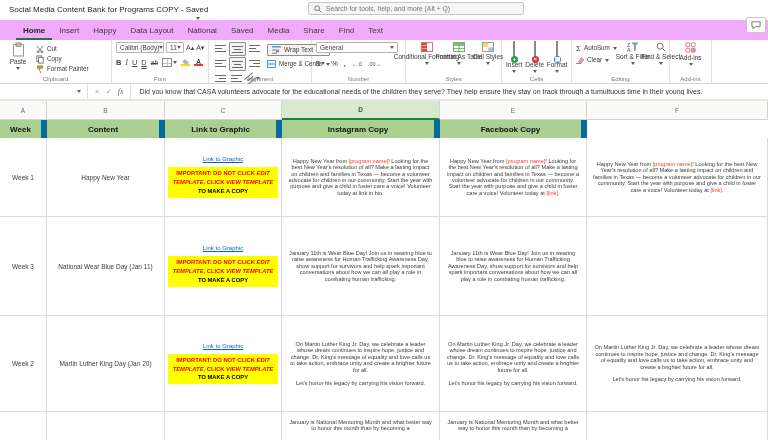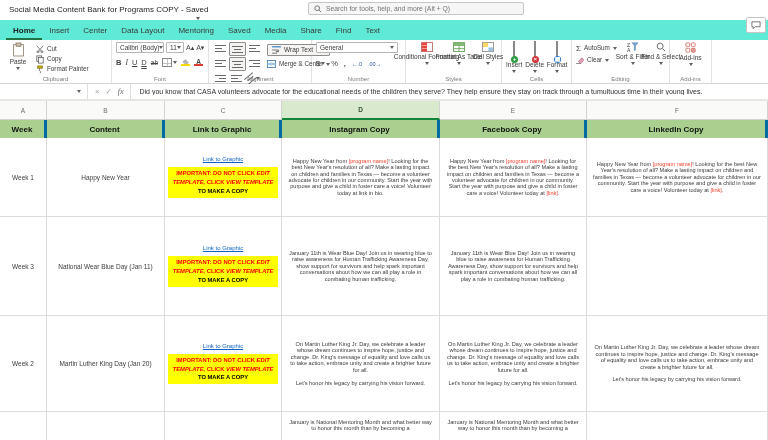--- a/index.html
+++ b/index.html
@@ -11,21 +11,21 @@
   .titlebar{position:absolute;left:0;top:0;width:768px;height:20px;background:#fff;}
   .doc-title{position:absolute;left:9px;top:5px;font-size:8px;color:#252423;white-space:nowrap;}
   .title-chv{position:absolute;left:196px;top:9px;}
   .chv{display:inline-block;width:0;height:0;border-left:2.5px solid transparent;
        border-right:2.5px solid transparent;border-top:3px solid #5f5f5f;vertical-align:middle;}
   .searchbox{position:absolute;left:308px;top:2px;width:216px;height:13px;background:#f6f6f6;
              border:1px solid #c9c7c5;border-radius:2px;display:flex;align-items:center;gap:4px;padding:0 5px;box-sizing:border-box;}
   .searchbox span{font-size:6.8px;color:#767574;white-space:nowrap;}
 
   
-  .tabsrow{position:absolute;left:0;top:20px;width:768px;height:20px;background:#5eead4;display:flex;align-items:flex-end;padding-left:6px;box-sizing:border-box;}
+  .tabsrow{position:absolute;left:0;top:20px;width:768px;height:20px;background:#f0abfc;display:flex;align-items:flex-end;padding-left:16px;box-sizing:border-box;}
   .tab{font-size:8px;color:#3b3a39;padding:4px 7px 5px 7px;white-space:nowrap;}
   .tab.active{font-weight:700;color:#201f1e;border-bottom:2px solid #217346;padding-bottom:3px;}
   .comment-btn{position:absolute;right:2px;top:17px;width:18px;height:14px;border:1px solid #c8c6c4;border-radius:2px;
                display:flex;align-items:center;justify-content:center;background:#fff;}
 
   
   .ribbon{position:absolute;left:0;top:40px;width:768px;height:44px;background:#fff;border-bottom:1px solid #d8d6d4;
           display:flex;align-items:stretch;box-sizing:border-box;}
   .rgroup{position:relative;border-right:1px solid #e4e2e0;padding:2px 4px 10px 4px;box-sizing:border-box;}
   .glabel{position:absolute;left:0;right:0;bottom:1px;text-align:center;font-size:6px;color:#7a7977;white-space:nowrap;}
@@ -61,21 +61,21 @@
   .fxbtns .dim{font-size:7.5px;color:#a0a0a0;}
   .fx{font-family:"Liberation Serif",serif;font-style:italic;font-size:8px;color:#666;}
   .fvalue{font-size:7px;color:#323130;padding-left:8px;white-space:nowrap;overflow:hidden;}
 
   
   .sheet{position:absolute;left:0;top:101px;width:768px;height:339px;overflow:hidden;background:#fff;}
   .grid-row{display:grid;grid-template-columns:47px 118px 117px 158px 147px 181px;width:768px;box-sizing:border-box;}
   .colcell{height:19px;background:#fafaf9;border-right:1px solid #d4d2d0;border-bottom:1px solid #d4d2d0;
            display:flex;align-items:center;justify-content:center;font-size:6.5px;color:#6d6c6b;box-sizing:border-box;}
   .colcell.selcol{background:#d8e9cd;border-bottom:2px solid #15843b;color:#2f4f33;font-weight:700;}
-  .hdrcell{height:18px;background:#a9d08e;border-right:3px solid #0369a1;display:flex;align-items:center;justify-content:center;
+  .hdrcell{height:18px;background:#a9d08e;border-right:6px solid #0369a1;display:flex;align-items:center;justify-content:center;
            font-size:8px;font-weight:700;color:#111;box-sizing:border-box;}
   .cell{background:#fff;border-right:1px solid #dcdcdc;border-bottom:1px solid #dcdcdc;box-sizing:border-box;
         display:flex;align-items:center;justify-content:center;flex-direction:column;
         font-size:6.5px;color:#3d3c3b;text-align:center;padding:2px 6px;overflow:hidden;}
   .r1 .cell{height:79px;}  .r2 .cell{height:99px;}  .r3 .cell{height:96px;}  .r4 .cell{height:47px;align-items:center;justify-content:flex-start;padding-top:7px;}
   .ptext{font-size:5.6px;line-height:1.16;color:#3d3c3b;white-space:pre-wrap;}
   .sg-red{color:#f3402f;}
   .glink{color:#0f62c5;text-decoration:underline;font-size:6px;}
   .warn{margin-top:5px;background:#ffff00;width:106px;padding:2px 2px;font-size:5.8px;line-height:1.5;font-weight:700;color:#000;}
   .sg-r{color:#ff0000;}
@@ -95,23 +95,23 @@
           <circle cx="4" cy="4" r="3" fill="none" stroke="#767574" stroke-width="1.2"></circle>
           <line x1="6.3" y1="6.3" x2="9" y2="9" stroke="#767574" stroke-width="1.2"></line>
         </svg>
       <span>Search for tools, help, and more (Alt + Q)</span>
     </div>
   </div>
 
   <div class="tabsrow">
     <span class="tab active">Home</span>
     <span class="tab">Insert</span>
-    <span class="tab">Center</span>
+    <span class="tab">Happy</span>
     <span class="tab">Data Layout</span>
-    <span class="tab">Mentoring</span>
+    <span class="tab">National</span>
     <span class="tab">Saved</span>
     <span class="tab">Media</span>
     <span class="tab">Share</span>
     <span class="tab">Find</span>
     <span class="tab">Text</span>
   </div>
   <div class="comment-btn">
     <svg width="10" height="9" viewBox="0 0 12 11">
         <path d="M1 1 h10 v6 h-6 l-2.5 2.5 v-2.5 h-1.5 z" fill="none" stroke="#605e5c" stroke-width="1"></path>
       </svg>
@@ -397,21 +397,20 @@
       <div class="colcell">E</div>
       <div class="colcell">F</div>
     </div>
 
     <div class="grid-row">
       <div class="hdrcell">Week</div>
       <div class="hdrcell">Content</div>
       <div class="hdrcell">Link to Graphic</div>
       <div class="hdrcell">Instagram Copy</div>
       <div class="hdrcell">Facebook Copy</div>
-      <div class="hdrcell">LinkedIn Copy</div>
     </div>
 
     <div class="grid-row r1">
       <div class="cell">Week 1</div>
       <div class="cell">Happy New Year</div>
       <div class="cell">
         <a class="glink" href="#">Link to Graphic</a>
         <div class="warn"><span class="sg-r">IMPORTANT: DO NOT CLICK </span><span class="sg-ri">EDIT TEMPLATE,</span><span class="sg-r"> CLICK </span><span class="sg-ri">VIEW TEMPLATE</span><span> TO MAKE A COPY</span></div>
       </div>
       <div class="cell">

